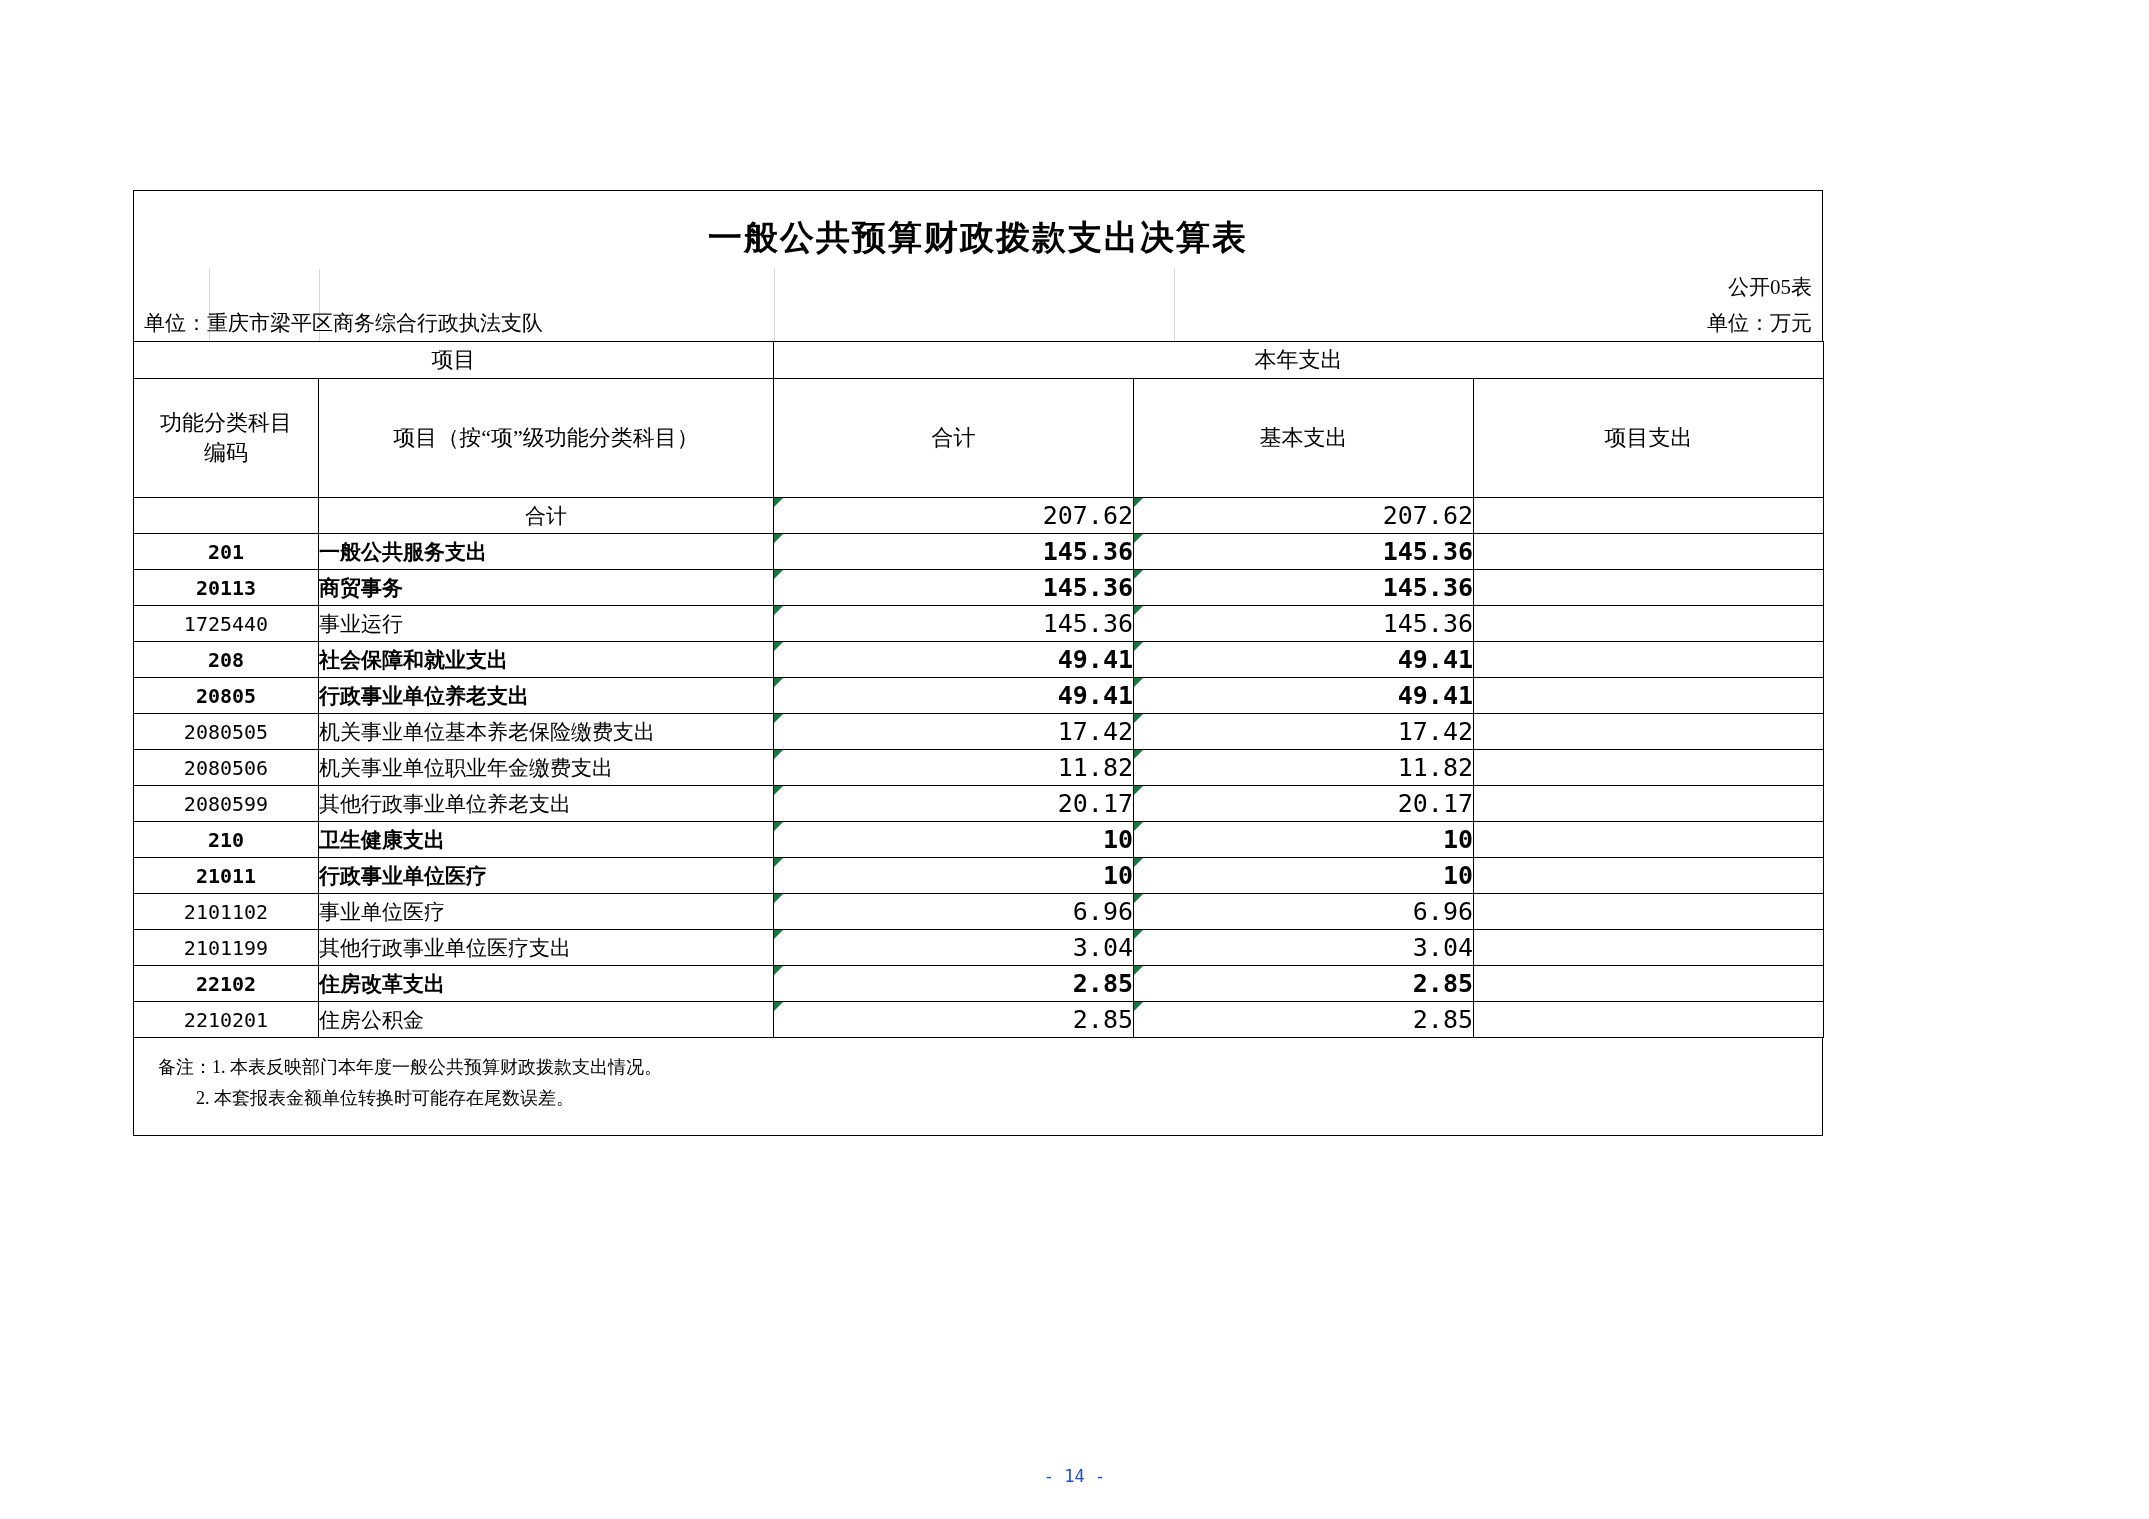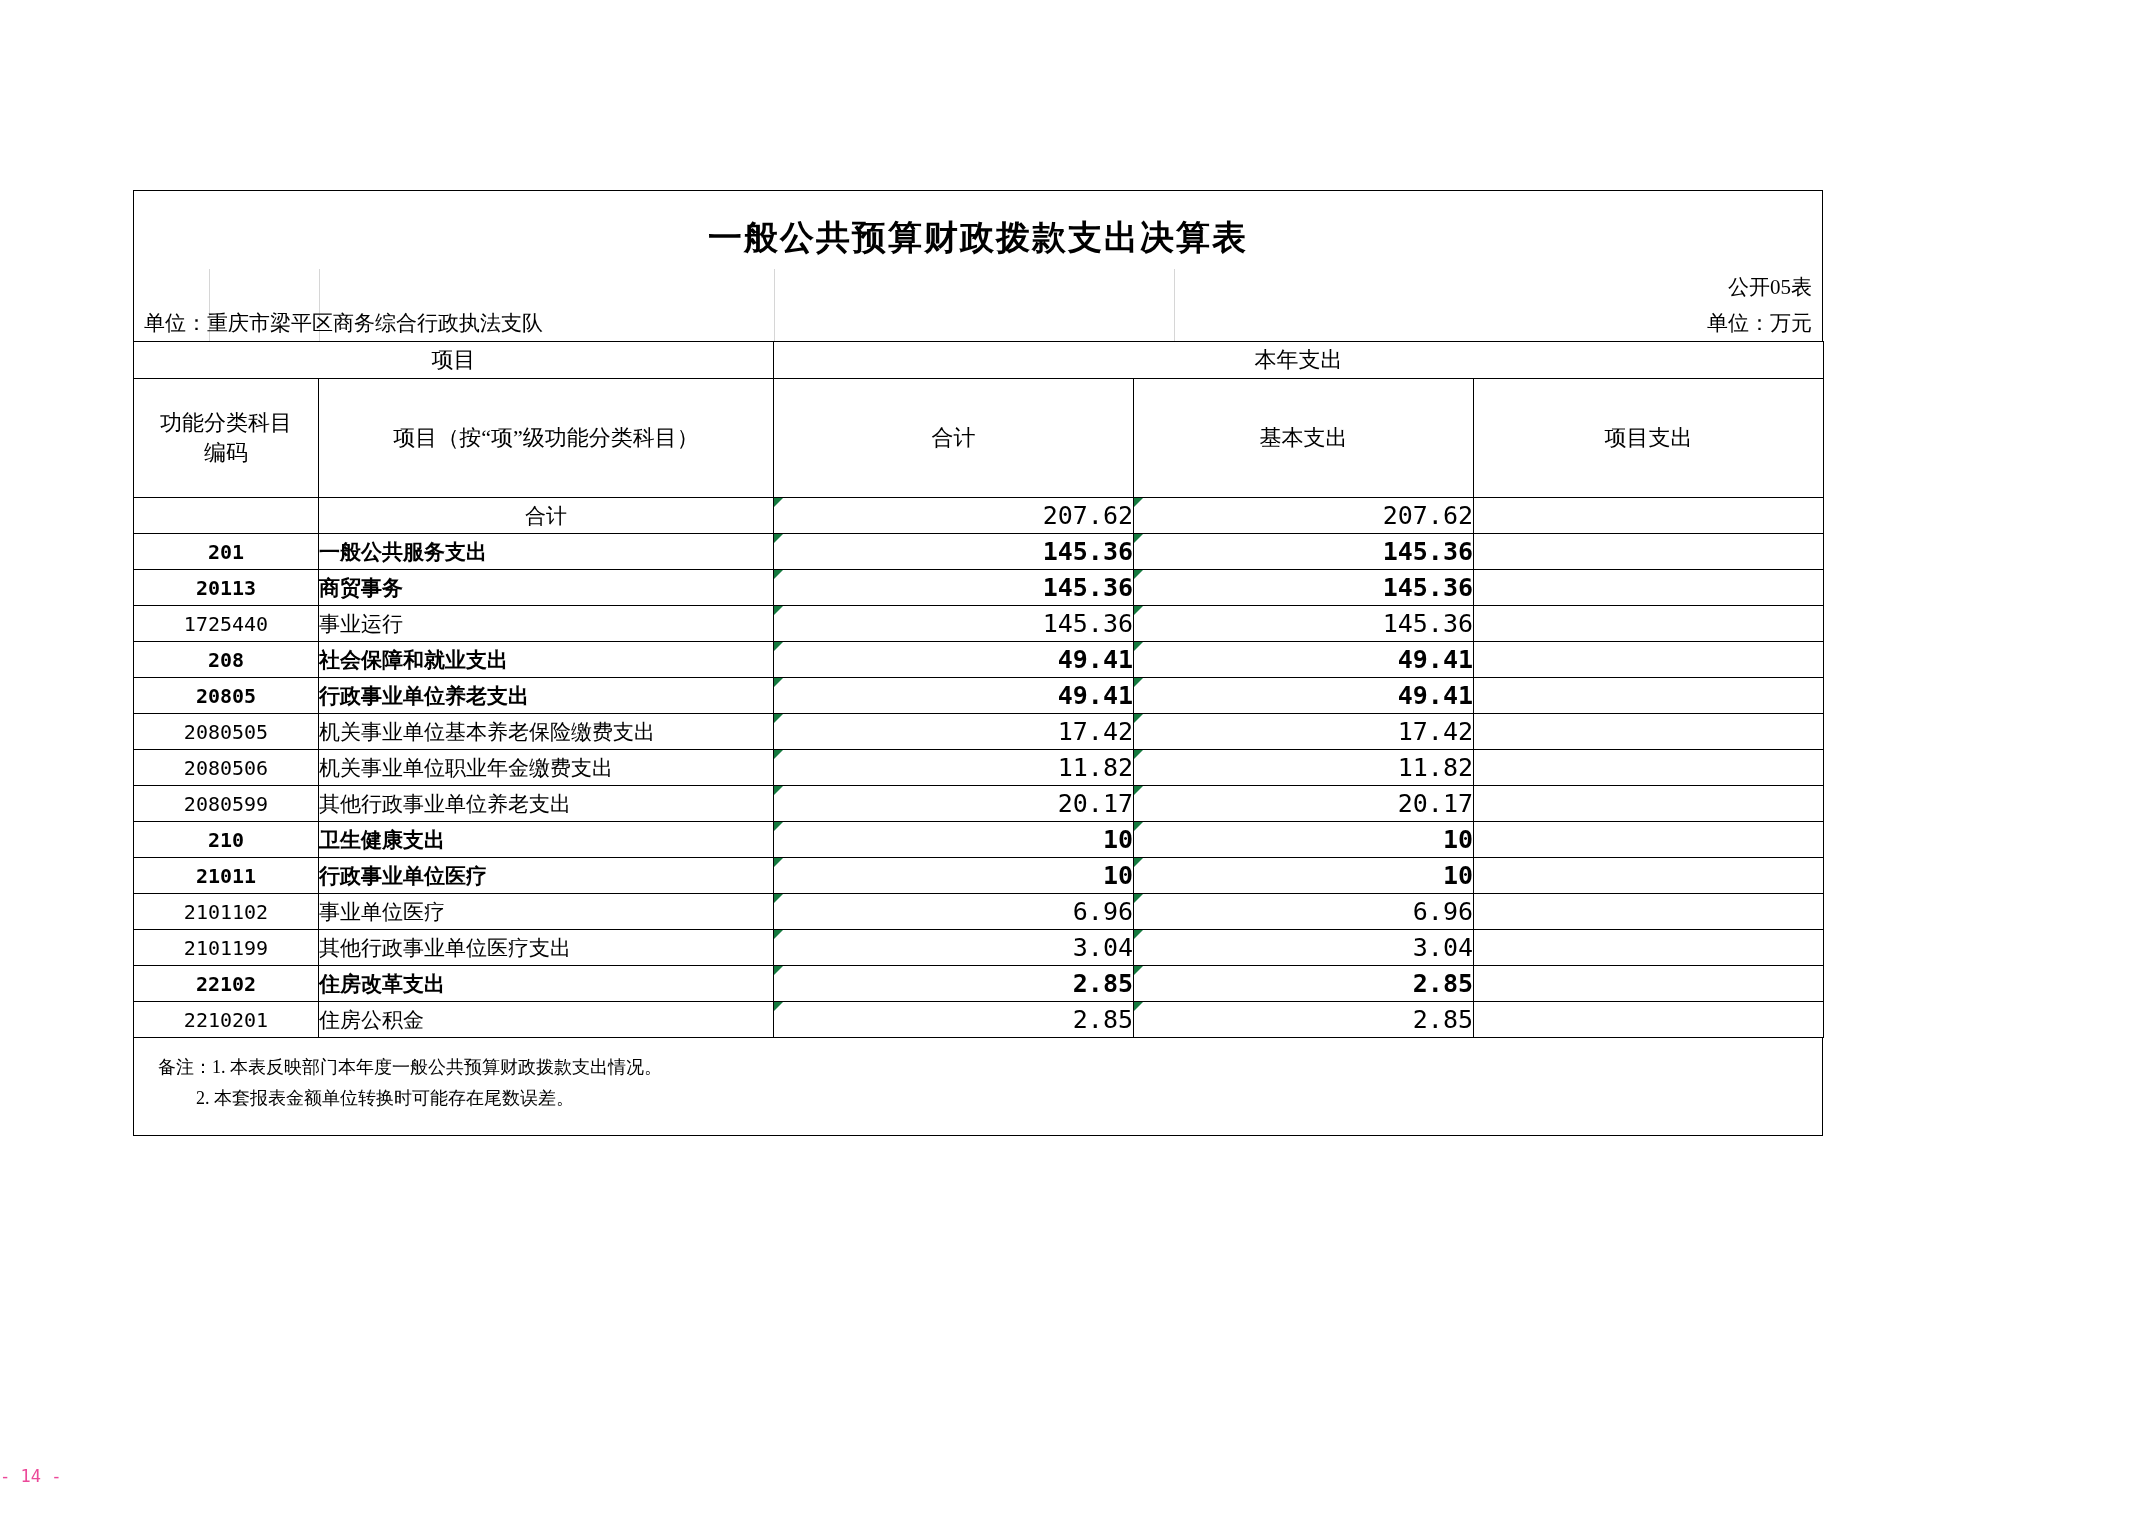--- a/index.html
+++ b/index.html
@@ -144,23 +144,24 @@
   }
   .note-line.indent {
     padding-left: 62px;
   }
 
   .pagenum {
     position: absolute;
     left: 0;
     right: 0;
     top: 1466px;
+    text-align: center;
     font-size: 17px;
     font-family: "DejaVu Sans Mono", monospace;
-    color: #ec4899;
+    color: #1d4ed8;
   }
 </style>
 </head>
 <body>
 
 <div class="page">
   <div class="sheet">
 
     <div class="title-row">
       <div class="title">一般公共预算财政拨款支出决算表</div>

